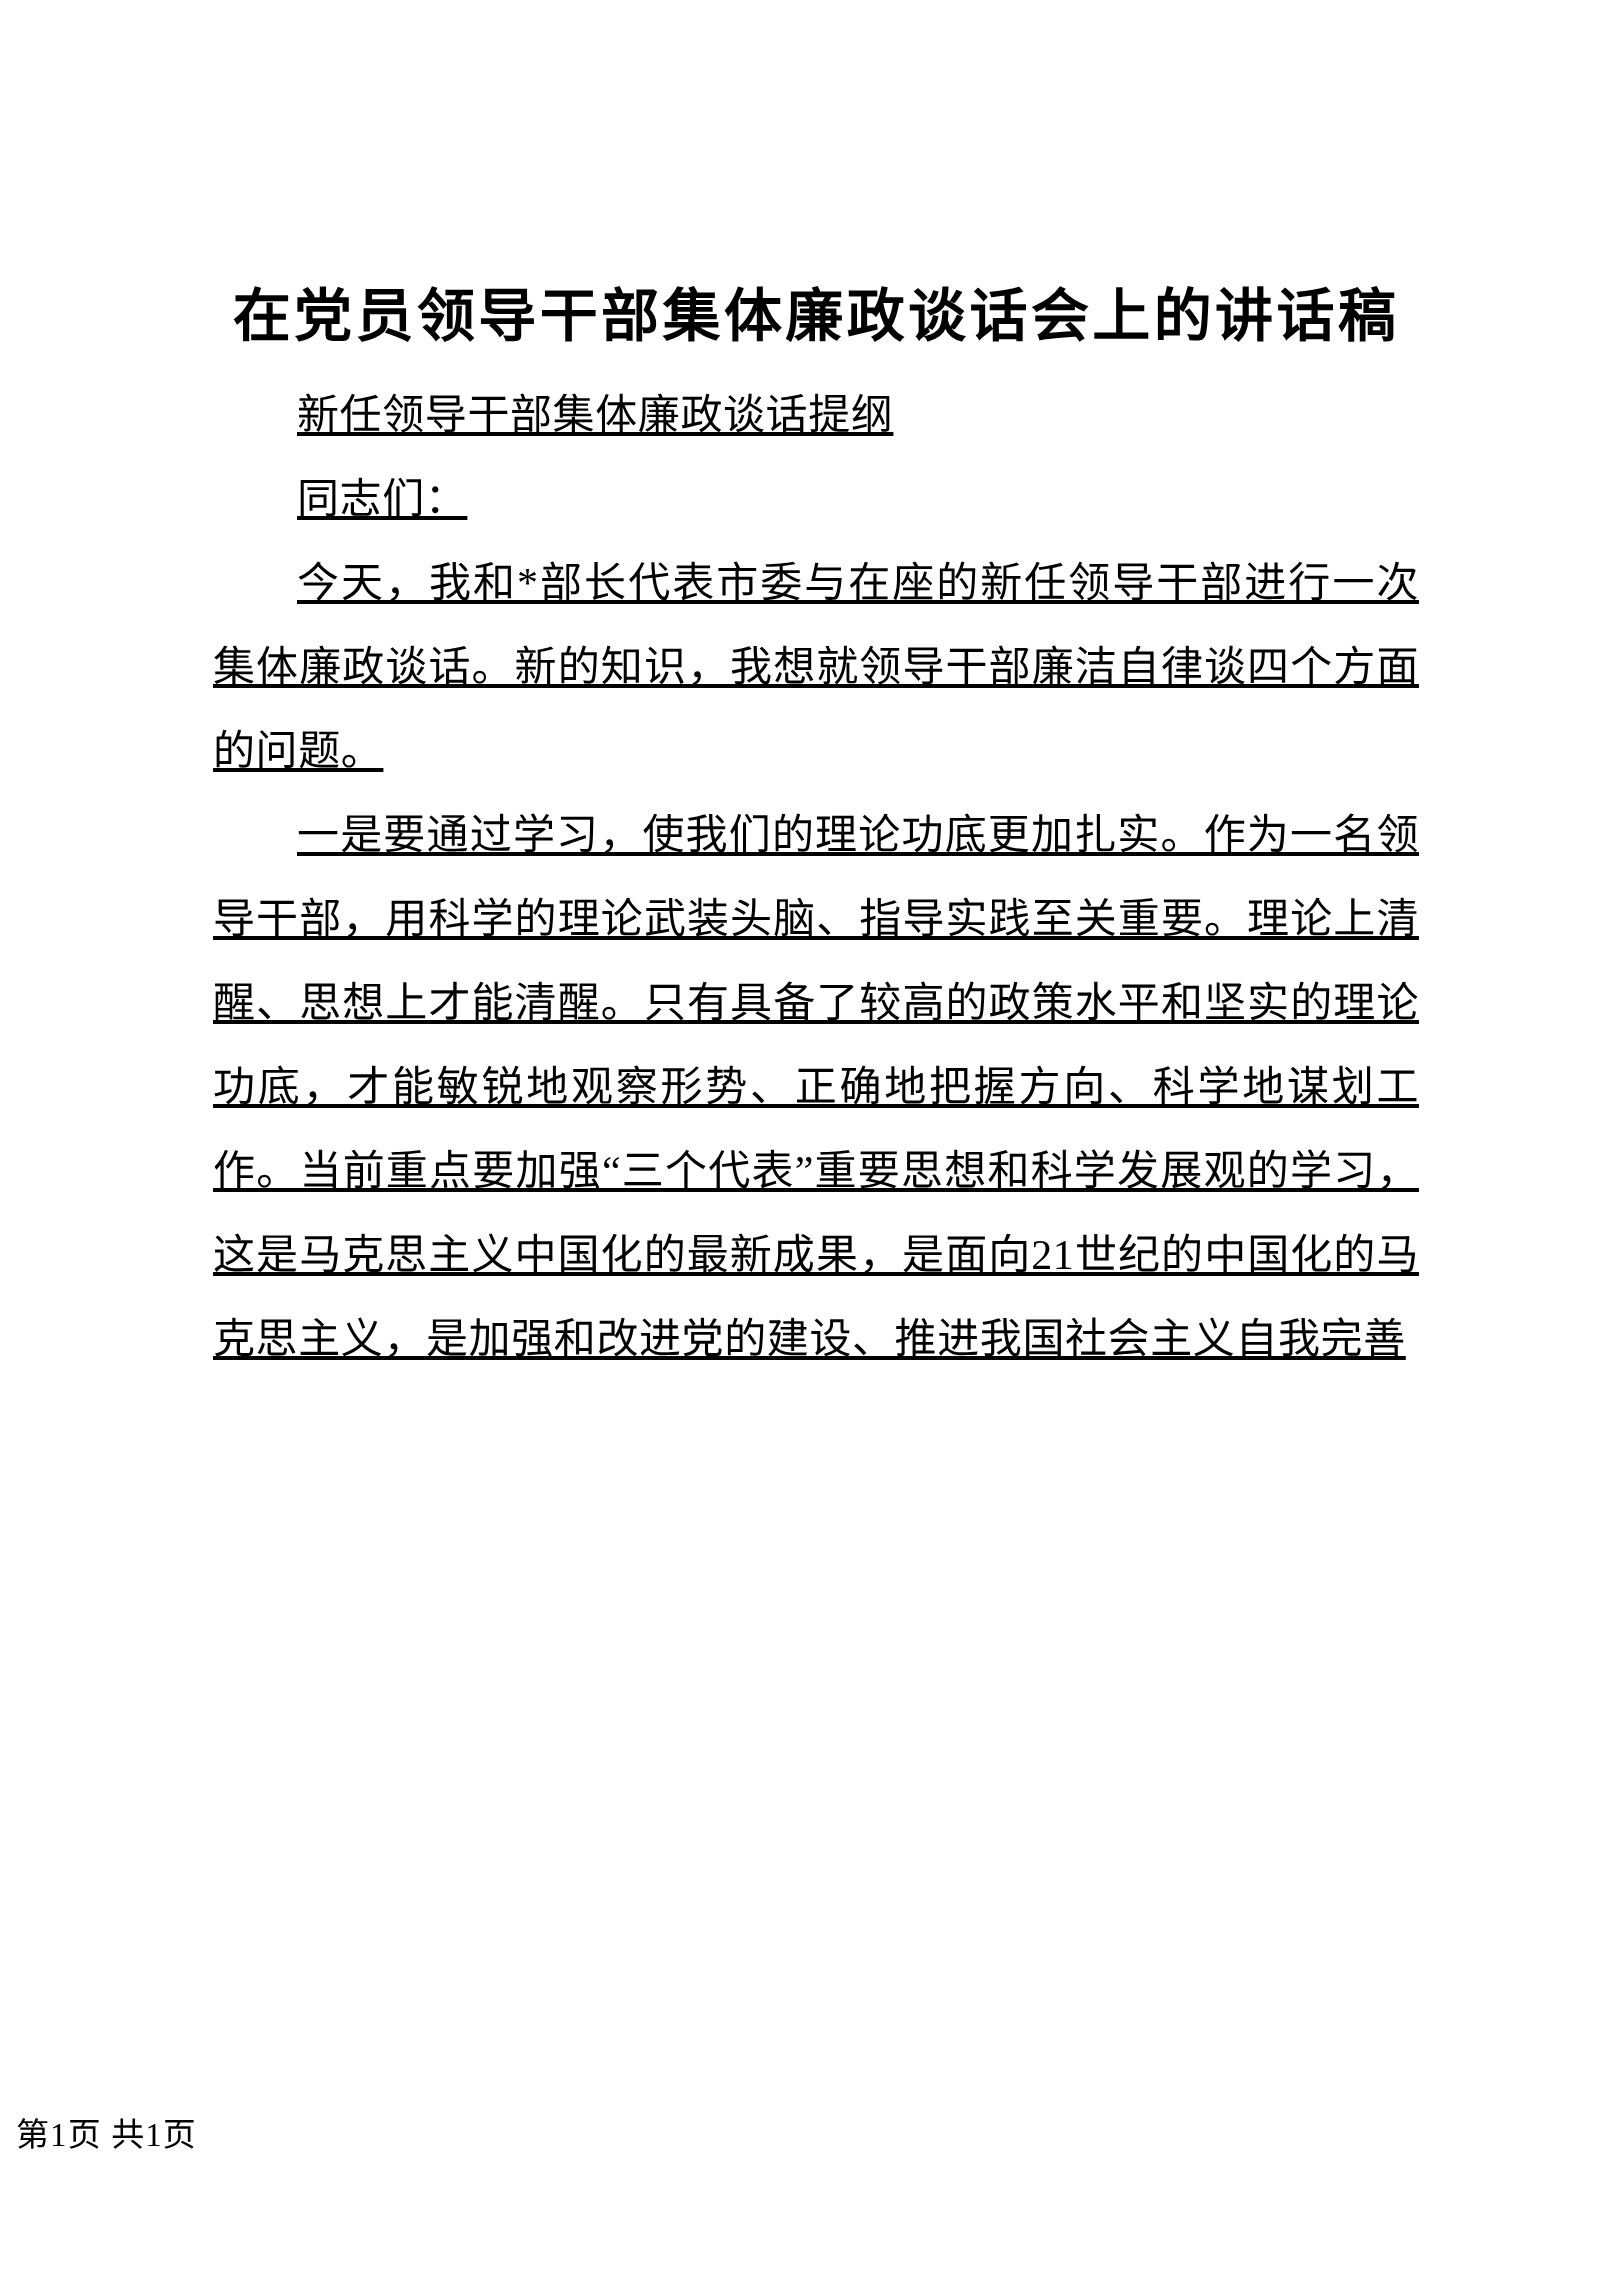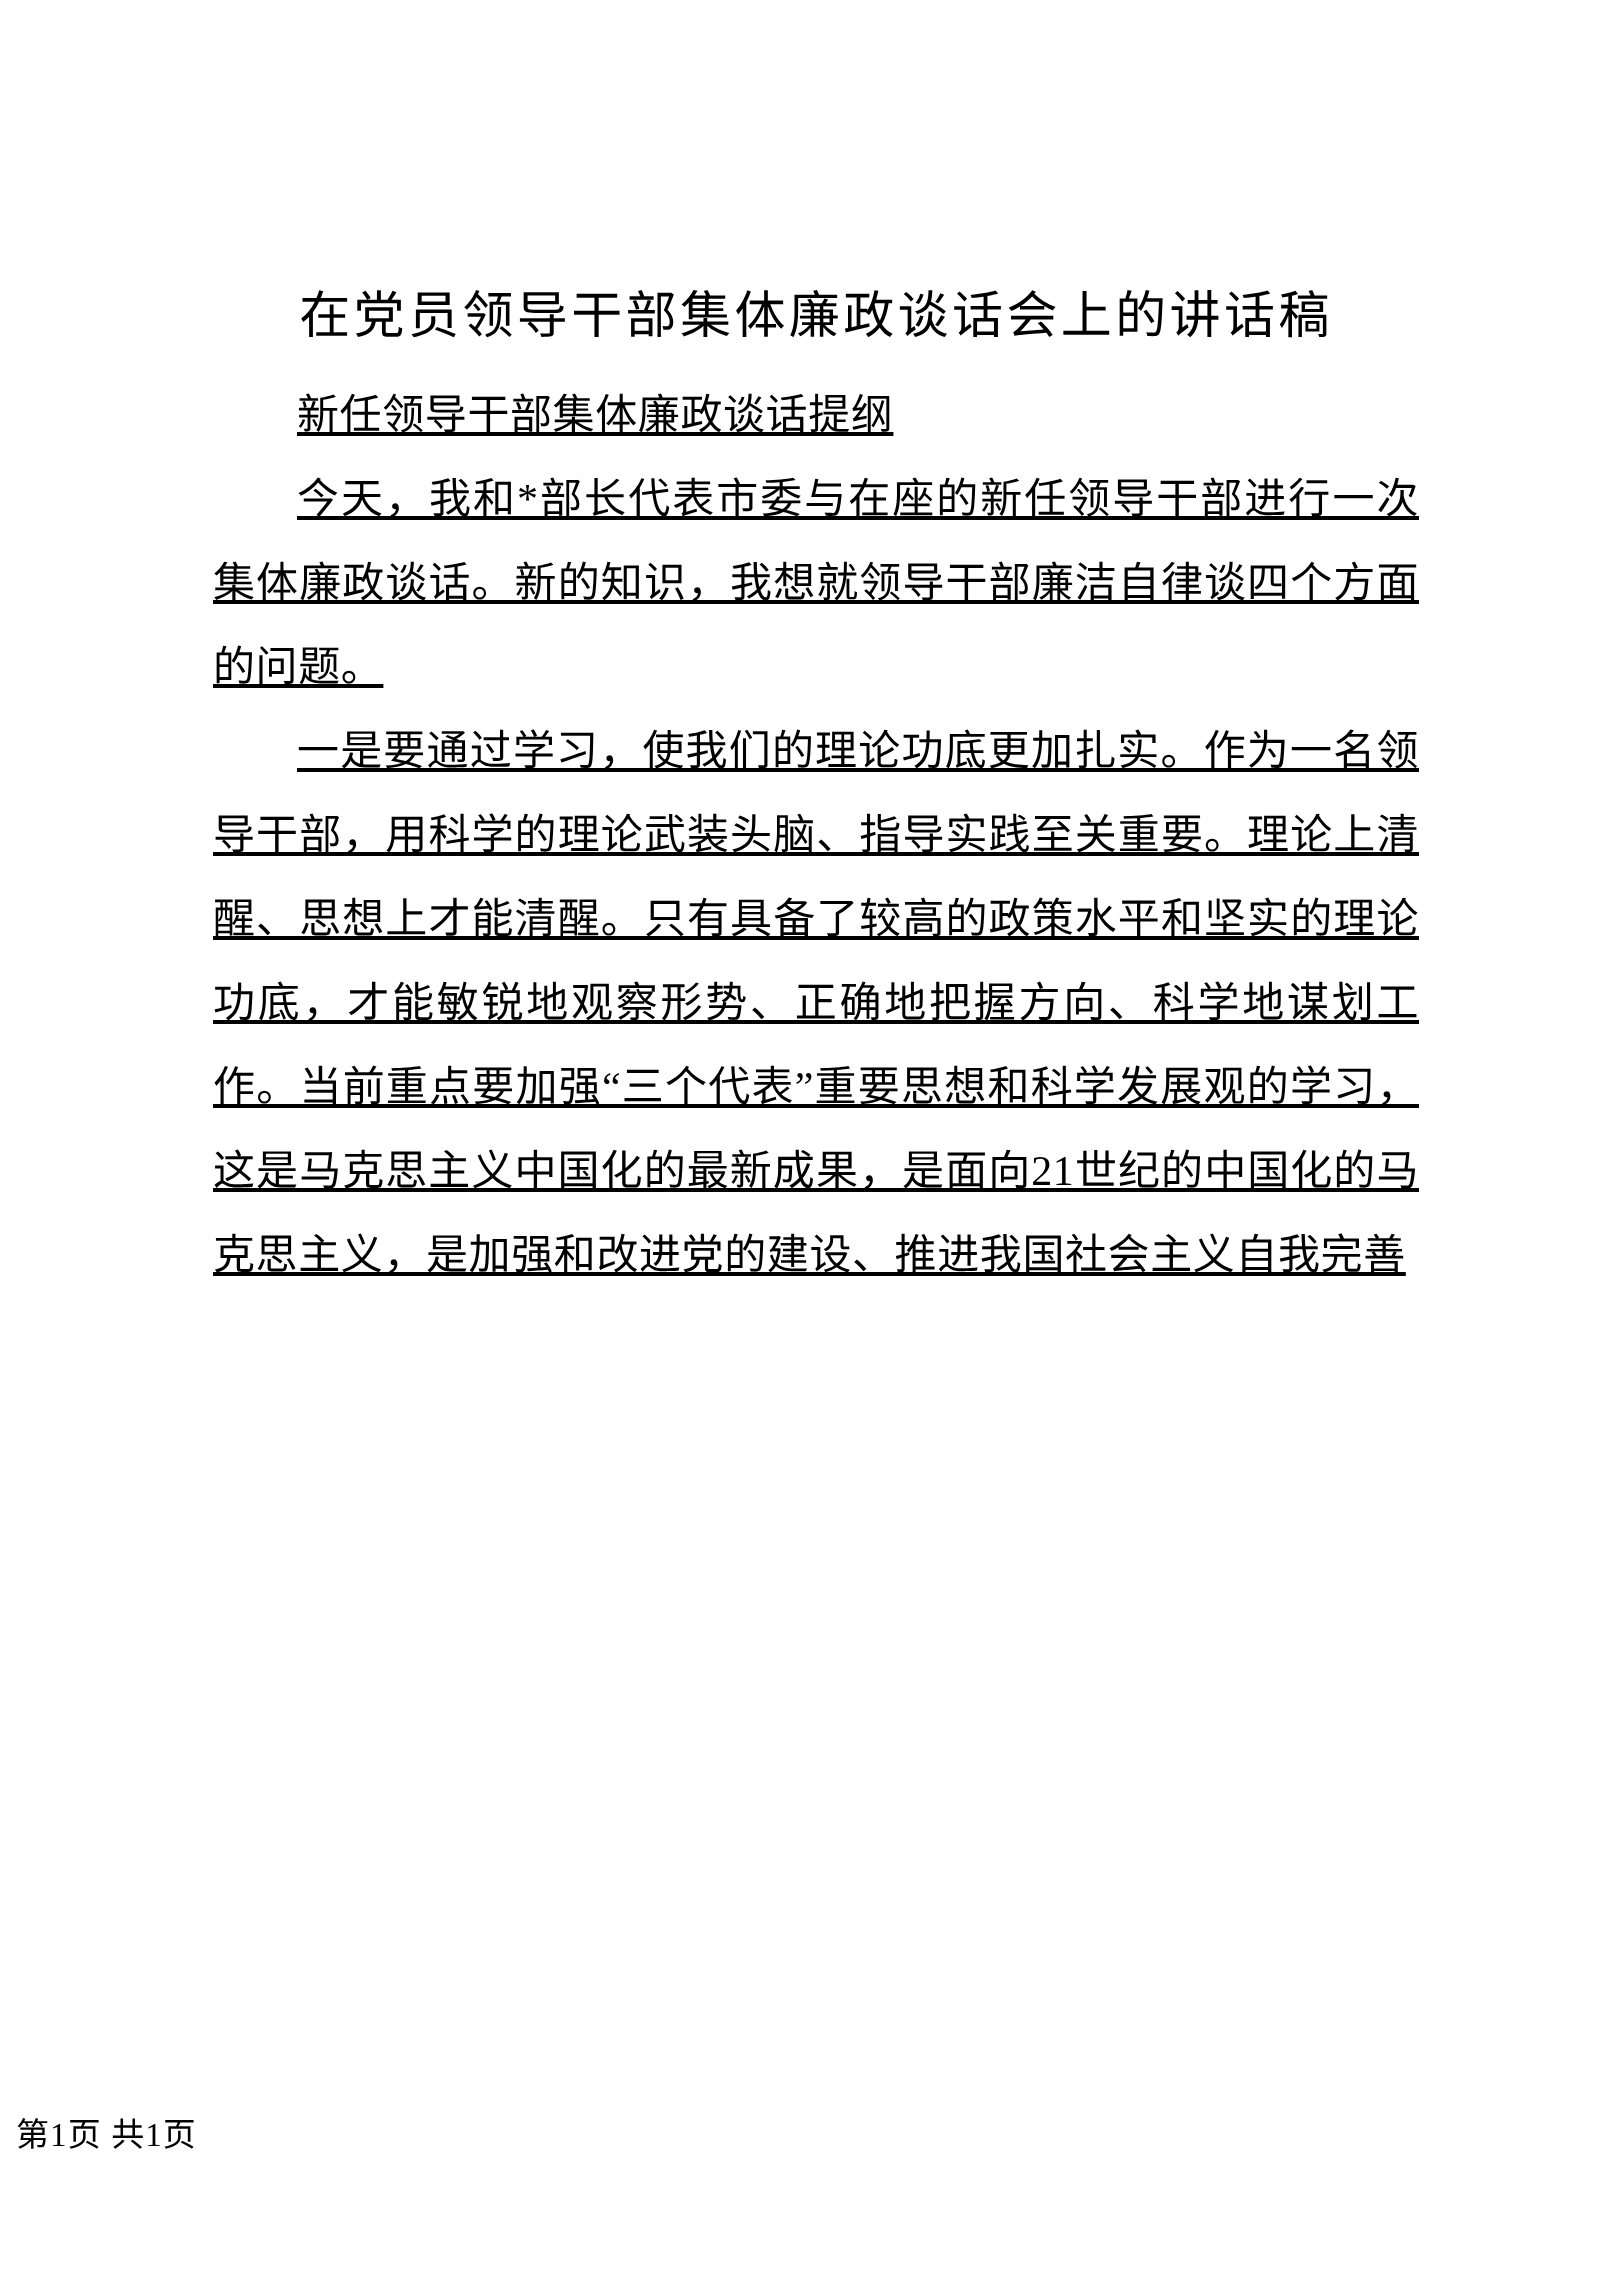--- a/index.html
+++ b/index.html
@@ -13,23 +13,23 @@
     height: 2295px;
     background: #ffffff;
     box-sizing: border-box;
     padding: 277px 204px 0 213px;
     font-family: "Liberation Serif", "DejaVu Serif", serif;
     color: #000000;
     overflow: hidden;
   }
   .doc-title {
     margin: 0 0 17px 0;
-    font-size: 51px;
+    font-size: 58px;
     line-height: 79px;
-    font-weight: 400;
+    font-weight: 700;
     text-align: center;
     letter-spacing: 3.4px;
   }
   .doc-body p {
     margin: 0;
     font-size: 42px;
     letter-spacing: 0.6px;
     line-height: 84px;
     text-indent: 2em;
     text-align: justify;
@@ -47,20 +47,21 @@
   }
 </style>
 </head>
 <body>
 
 <div class="page">
   <h1 class="doc-title">在党员领导干部集体廉政谈话会上的讲话稿</h1>
 
   <div class="doc-body">
     <p>新任领导干部集体廉政谈话提纲</p>
+    <p>同志们：</p>
     <p>今天，我和*部长代表市委与在座的新任领导干部进行一次集体廉政谈话。新的知识，我想就领导干部廉洁自律谈四个方面的问题。</p>
     <p>一是要通过学习，使我们的理论功底更加扎实。作为一名领导干部，用科学的理论武装头脑、指导实践至关重要。理论上清醒、思想上才能清醒。只有具备了较高的政策水平和坚实的理论功底，才能敏锐地观察形势、正确地把握方向、科学地谋划工作。当前重点要加强“三个代表”重要思想和科学发展观的学习，这是马克思主义中国化的最新成果，是面向21世纪的中国化的马克思主义，是加强和改进党的建设、推进我国社会主义自我完善</p>
   </div>
 
   <div class="page-footer">
     <span>第1页 共1页</span>
   </div>
 </div>
 
 

